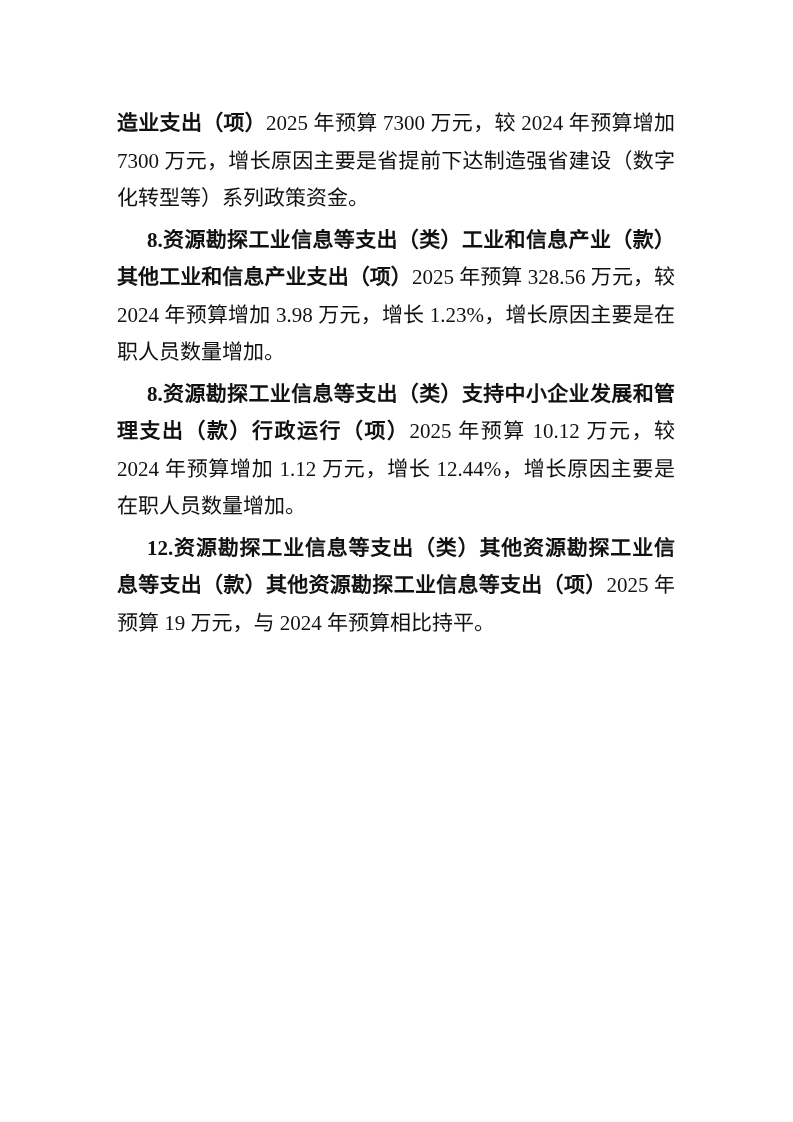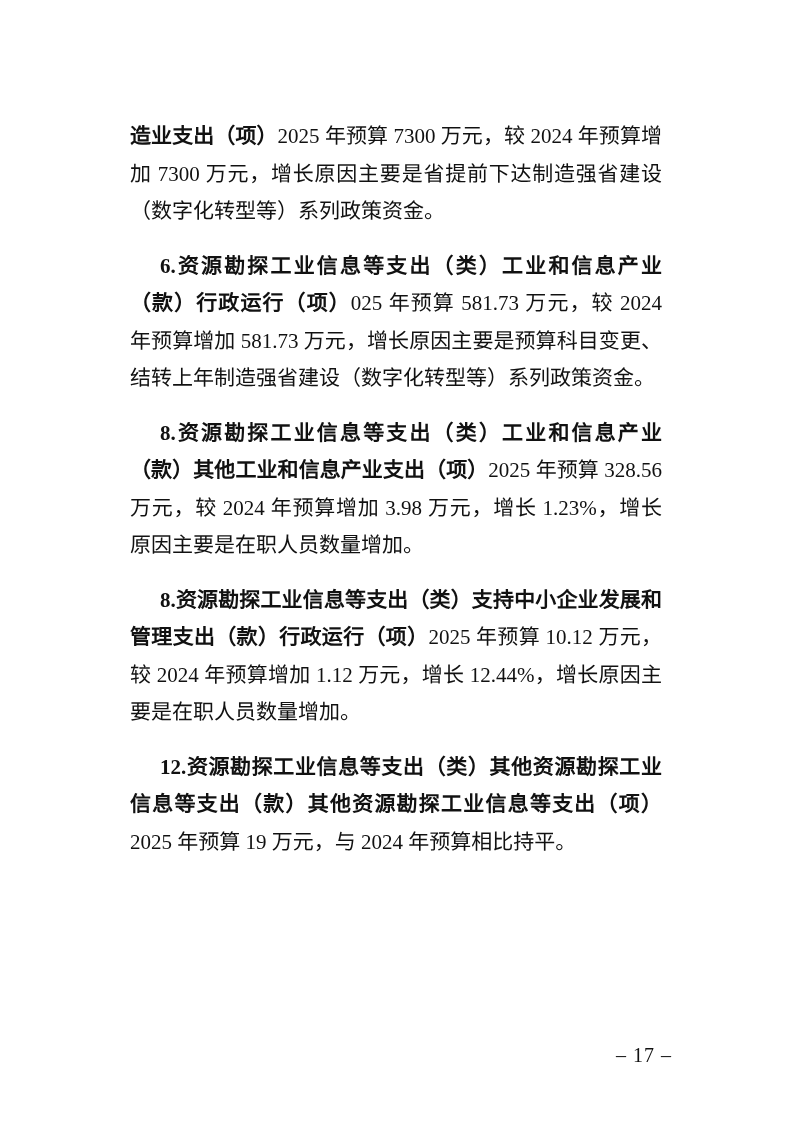--- a/index.html
+++ b/index.html
@@ -21,21 +21,21 @@
     position: absolute;
     left: 113px;
     top: 101px;
     width: 566px;
     font-size: 21px;
     line-height: 37.5px;
     text-align: justify;
     text-justify: inter-ideograph;
   }
   .content p {
-    margin: 17px;
+    margin: 4px;
     padding: 0;
     text-align: justify;
     text-align-last: left;
   }
   .content p.indent {
     text-indent: 30px;
   }
   .content b {
     font-weight: 700;
   }
@@ -49,21 +49,17 @@
     letter-spacing: 1px;
     white-space: pre;
   }
 </style>
 </head>
 <body>
 
 <div class="page">
   <main class="content">
       <p class=""><b>造业支出（项）</b><span>2025 年预算 7300 万元，较 2024 年预算增加 7300 万元，增长原因主要是省提前下达制造强省建设（数字化转型等）系列政策资金。</span></p>
-      <p class="indent"><b>6.资源勘探工业信息等支出（类）工业和信息产业（款）行政运行（项）</b><span>025 年预算 581.73 万元，较 2024 年预算增加 581.73 万元，增长原因主要是预算科目变更、结转上年制造强省建设（数字化转型等）系列政策资金。</span></p>
       <p class="indent"><b>8.资源勘探工业信息等支出（类）工业和信息产业（款）其他工业和信息产业支出（项）</b><span>2025 年预算 328.56 万元，较 2024 年预算增加 3.98 万元，增长 1.23%，增长原因主要是在职人员数量增加。</span></p>
       <p class="indent"><b>8.资源勘探工业信息等支出（类）支持中小企业发展和管理支出（款）行政运行（项）</b><span>2025 年预算 10.12 万元，较 2024 年预算增加 1.12 万元，增长 12.44%，增长原因主要是在职人员数量增加。</span></p>
       <p class="indent"><b>12.资源勘探工业信息等支出（类）其他资源勘探工业信息等支出（款）其他资源勘探工业信息等支出（项）</b><span>2025 年预算 19 万元，与 2024 年预算相比持平。</span></p>
     </main>
-  <footer class="page-footer">
-    <span>– 17 –</span>
-  </footer>
 </div>
 
 </body></html>

